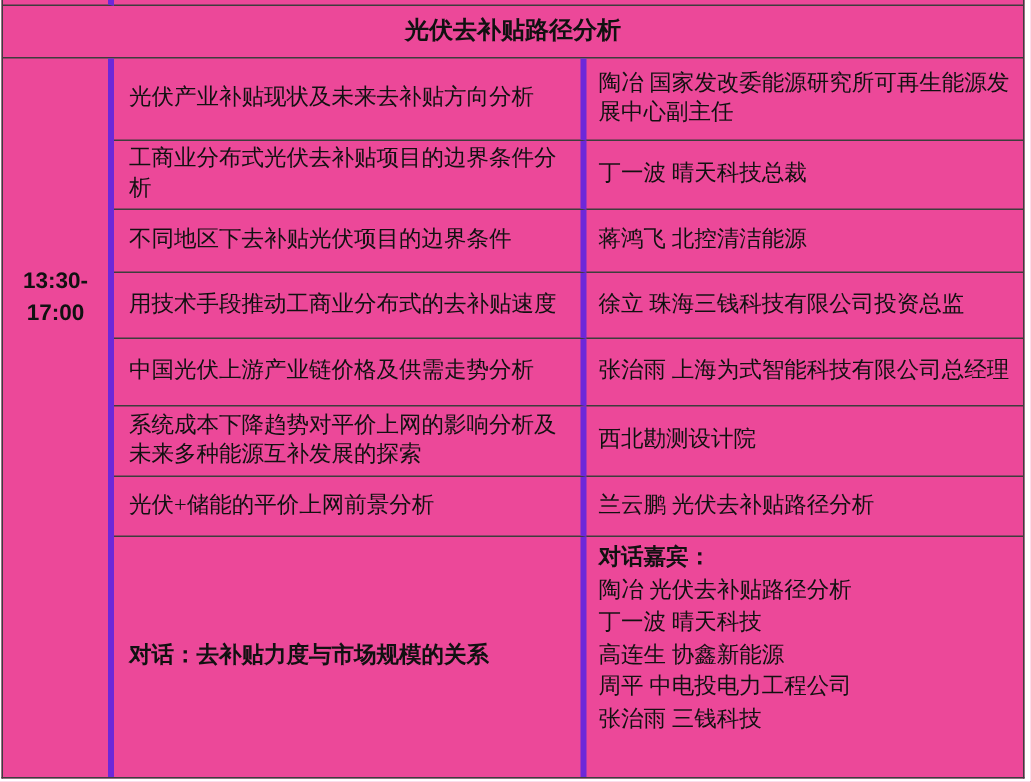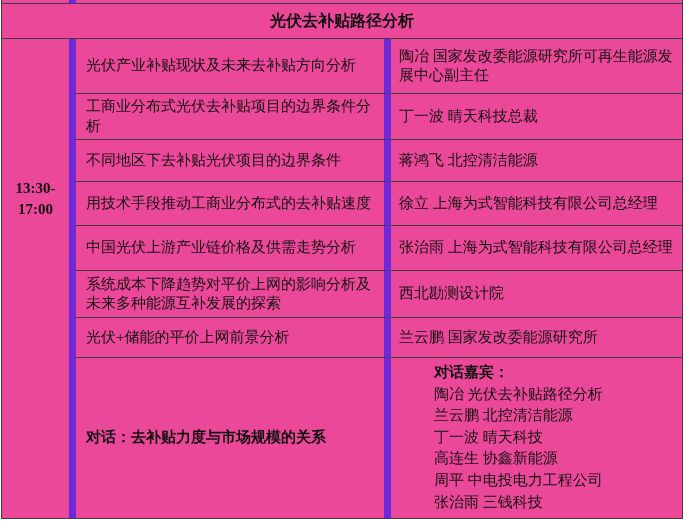--- a/index.html
+++ b/index.html
@@ -28,40 +28,40 @@
     border-top: none;
     background: #ec4899;
   }
   .cell {
     box-sizing: border-box;
     font-size: 15px;
     line-height: 1.28;
     display: flex;
     align-items: center;
   }
-  .br { border-right: 7px solid #6d28d9; }
+  .br { border-right: 4px solid #6d28d9; }
   .bb { border-bottom: 1px solid #3d3d3d; }
 
   .sliver-left  { grid-column: 1; grid-row: 1; }
   .sliver-right { grid-column: 2 / span 2; grid-row: 1; }
 
   .title-row {
     grid-column: 1 / span 3;
     grid-row: 2;
     justify-content: center;
     font-weight: bold;
     font-size: 16px;
   }
 
   .time-cell {
     grid-column: 1;
     grid-row: 3 / span 7;
     justify-content: center;
     text-align: center;
-    font-family: Liberation Serif, serif;
+    font-family: Liberation Sans, sans-serif;
     font-weight: bold;
     font-size: 15px;
     white-space: pre-line;
     line-height: 1.35;
   }
 
   .topic {
     grid-column: 2;
     padding: 2px 6px 2px 10px;
   }
@@ -76,21 +76,20 @@
   .dialog-time   { grid-column: 1; grid-row: 10; }
   .dialog-topic  { grid-column: 2; grid-row: 10; padding: 2px 6px 2px 10px; font-weight: bold; }
   .dialog-guests {
     grid-column: 3;
     grid-row: 10;
     flex-direction: column;
     align-items: flex-start;
     justify-content: flex-start;
     padding: 4px 4px 2px 8px;
     line-height: 1.44;
-    margin-left: 35px;
   }
   .guests-label { font-weight: bold; }
 </style>
 </head>
 <body>
 
 <div class="page">
   <div class="agenda-table">
 
     <div class="cell sliver-left br bb"></div>
@@ -104,37 +103,36 @@
     <div class="cell topic r1 br bb">光伏产业补贴现状及未来去补贴方向分析</div>
     <div class="cell speaker r1 bb">陶冶 国家发改委能源研究所可再生能源发展中心副主任</div>
 
     <div class="cell topic r2 br bb">工商业分布式光伏去补贴项目的边界条件分析</div>
     <div class="cell speaker r2 bb">丁一波 晴天科技总裁</div>
 
     <div class="cell topic r3 br bb">不同地区下去补贴光伏项目的边界条件</div>
     <div class="cell speaker r3 bb">蒋鸿飞 北控清洁能源</div>
 
     <div class="cell topic r4 br bb">用技术手段推动工商业分布式的去补贴速度</div>
-    <div class="cell speaker r4 bb">徐立 上海为式智能科技有限公司总经理</div>
+    <div class="cell speaker r4 bb">徐立 珠海三钱科技有限公司投资总监</div>
 
     <div class="cell topic r5 br bb">中国光伏上游产业链价格及供需走势分析</div>
     <div class="cell speaker r5 bb">张治雨 上海为式智能科技有限公司总经理</div>
 
     <div class="cell topic r6 br bb">系统成本下降趋势对平价上网的影响分析及未来多种能源互补发展的探索</div>
     <div class="cell speaker r6 bb">西北勘测设计院</div>
 
     <div class="cell topic r7 br bb">光伏+储能的平价上网前景分析</div>
-    <div class="cell speaker r7 bb">兰云鹏 国家发改委能源研究所</div>
+    <div class="cell speaker r7 bb">兰云鹏 光伏去补贴路径分析</div>
 
     <div class="cell dialog-time br"></div>
     <div class="cell dialog-topic br">对话：去补贴力度与市场规模的关系</div>
     <div class="cell dialog-guests">
       <div class="guests-label">对话嘉宾：</div>
       <div class="guest-line">陶冶 光伏去补贴路径分析</div>
-      <div class="guest-line">兰云鹏 北控清洁能源</div>
       <div class="guest-line">丁一波 晴天科技</div>
       <div class="guest-line">高连生 协鑫新能源</div>
       <div class="guest-line">周平 中电投电力工程公司</div>
       <div class="guest-line">张治雨 三钱科技</div>
     </div>
 
   </div>
 </div>
 
 </body></html>

